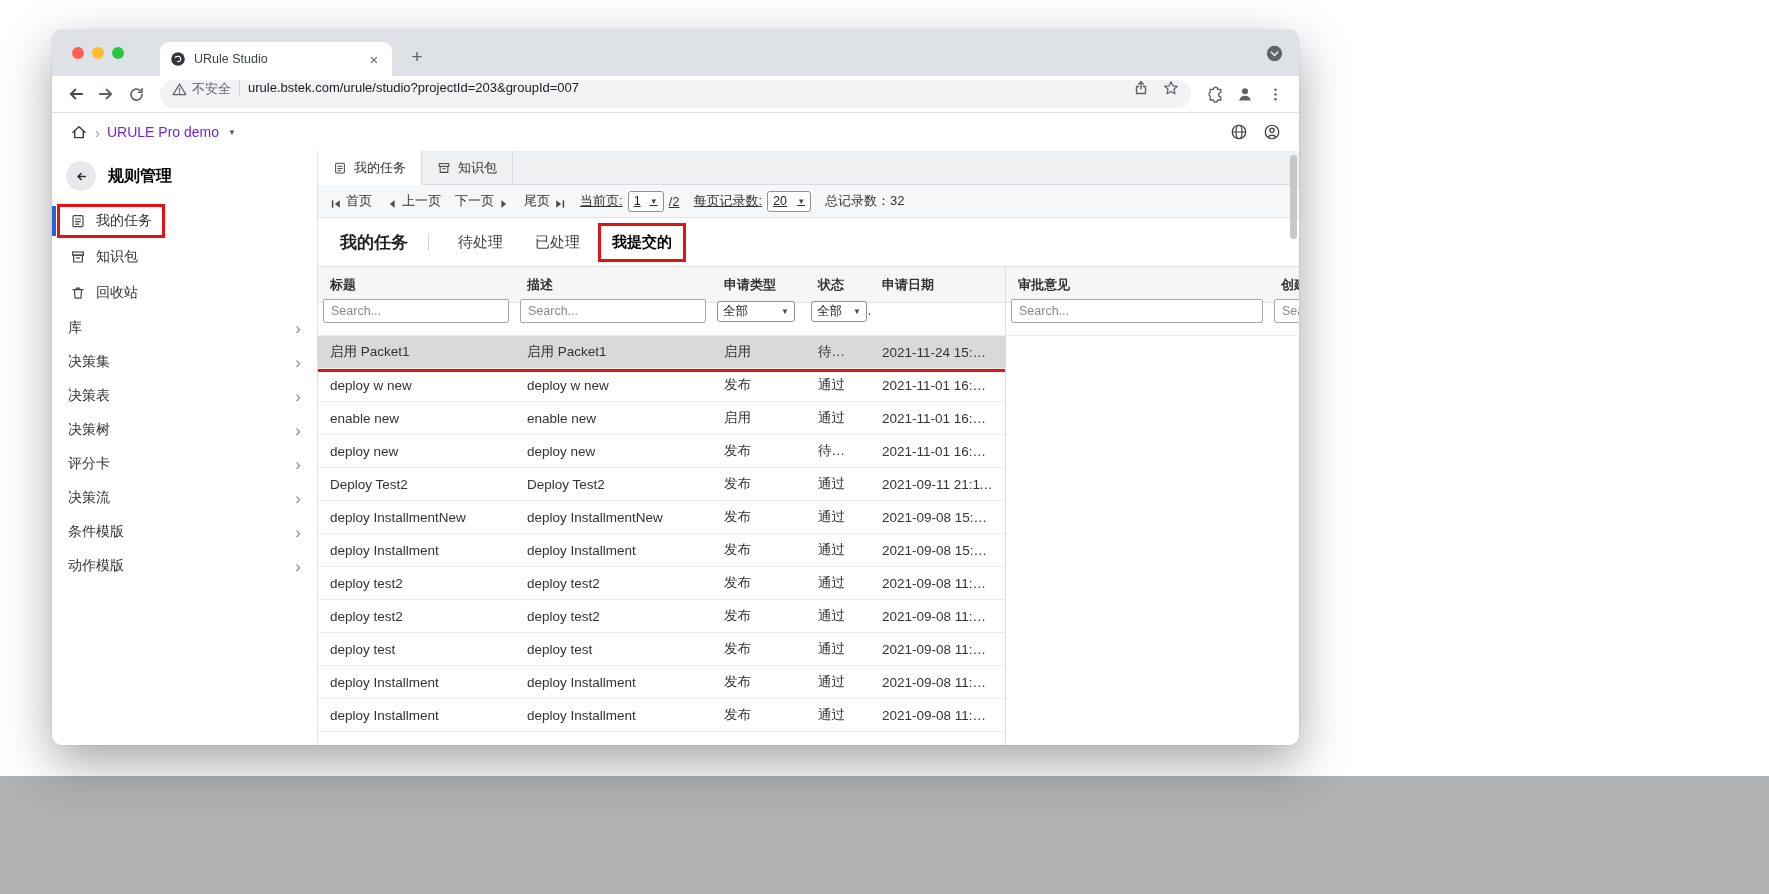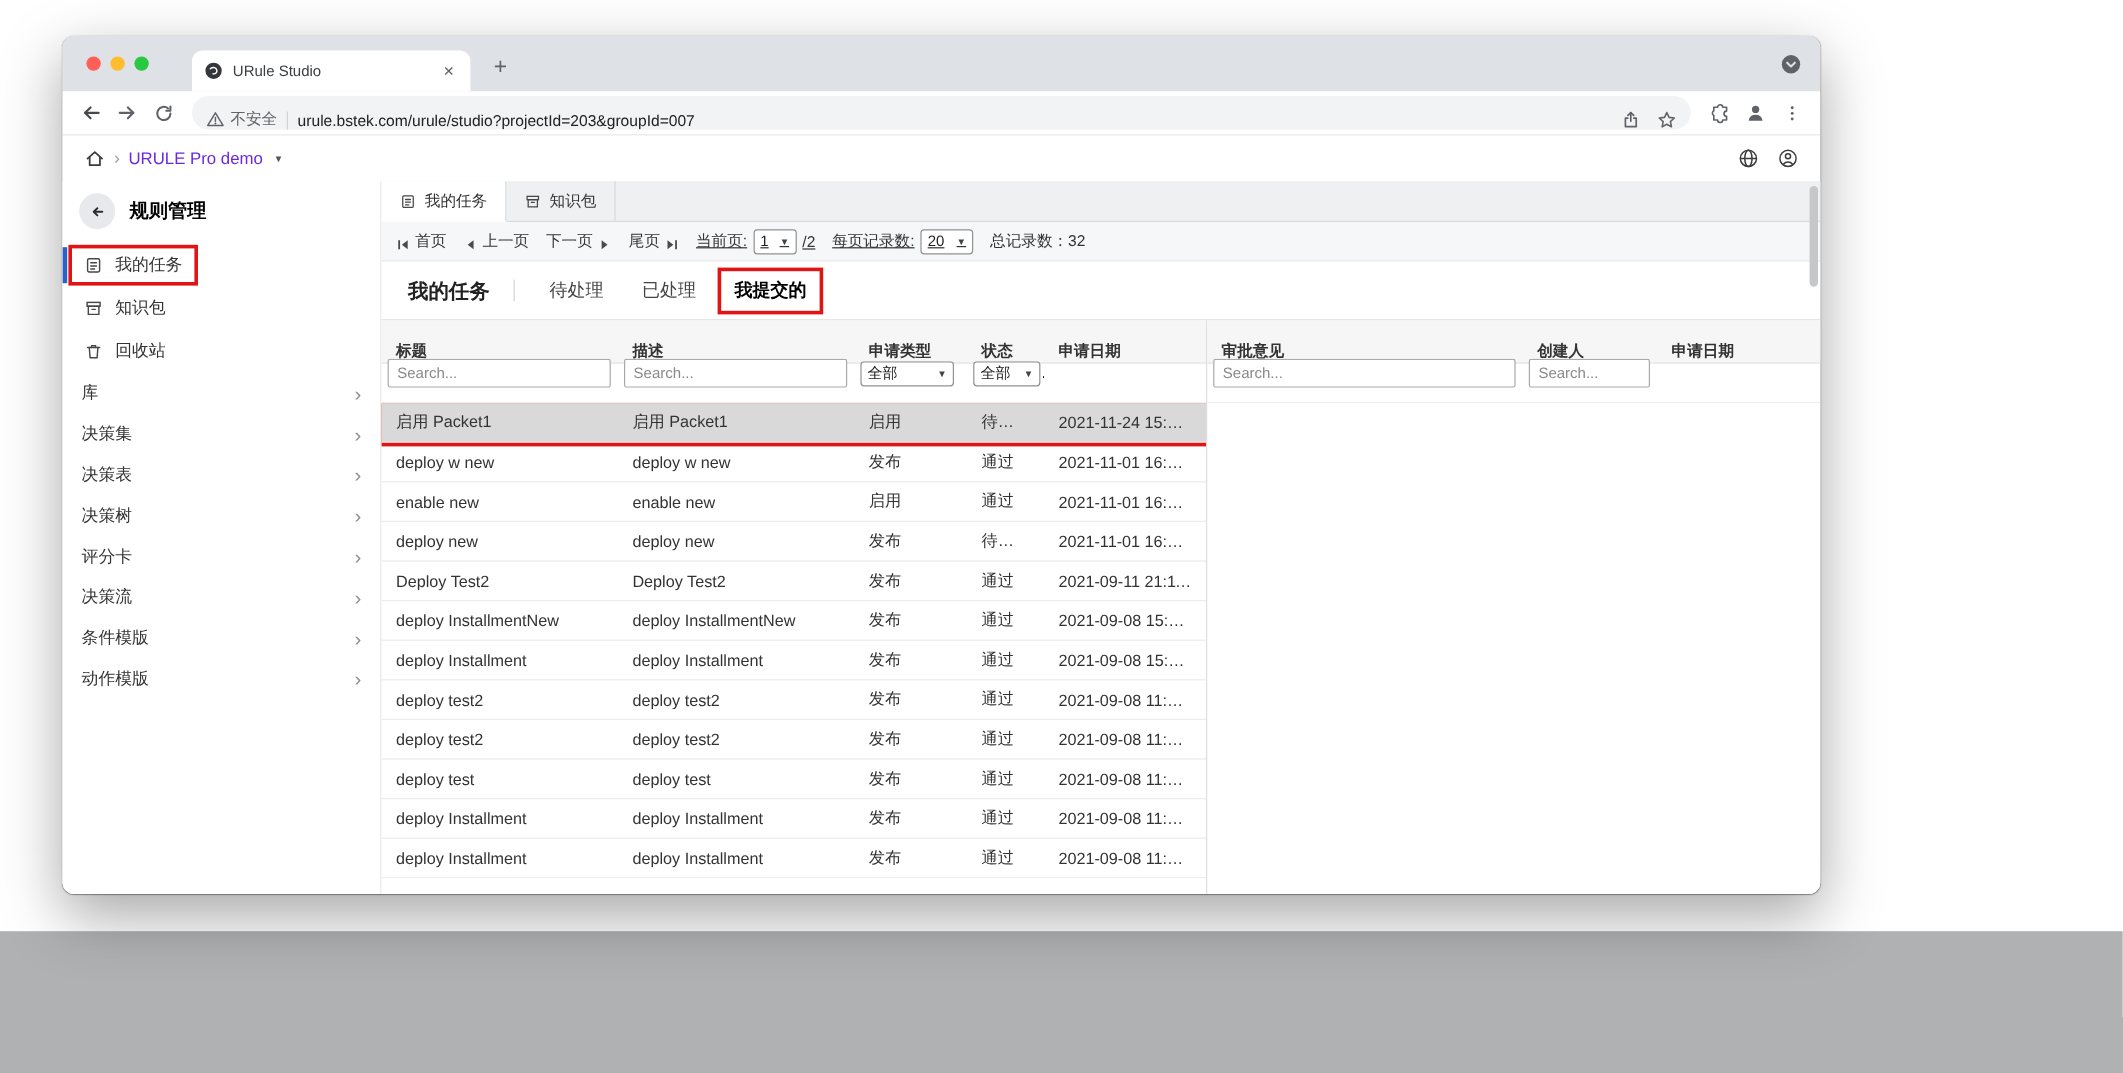--- a/index.html
+++ b/index.html
@@ -1,21 +1,21 @@
 <!DOCTYPE html>
 <html><head>
 <meta charset="utf-8">
 <style>
   * { box-sizing: border-box; margin: 0; padding: 0; }
   html,body { width:1769px; height:894px; overflow:hidden; }
   body { font-family:"Liberation Sans", sans-serif; background:#ffffff; position:relative; }
 
   .dock-strip { position:absolute; left:0; right:0; bottom:0; height:118px; background:#b0b1b3; }
 
-  .window { position:absolute; left:52px; top:30px; width:1465px; height:715px; background:#fff;
+  .window { position:absolute; left:52px; top:30px; width:1247px; height:715px; background:#fff;
             border-radius:10px; overflow:hidden; display:flex; flex-direction:column;
             box-shadow:0 18px 50px rgba(0,0,0,.35), 0 0 1px rgba(0,0,0,.4); }
 
   
   .tabstrip { height:46px; background:#dee1e6; position:relative; flex:none; }
   .traffic { position:absolute; left:20px; top:17px; display:flex; gap:8px; }
   .light { width:12px; height:12px; border-radius:50%; }
   .light.red{background:#ff5f57}.light.yellow{background:#febc2e}.light.green{background:#28c840}
   .tab { position:absolute; left:108px; bottom:0; width:232px; height:34px; background:#fff;
          border-radius:9px 9px 0 0; display:flex; align-items:center; gap:8px; padding:0 10px;
@@ -23,21 +23,21 @@
   .tab-title { flex:1; overflow:hidden; white-space:nowrap; text-overflow:ellipsis; }
   .tab-close { font-size:15px; color:#5f6368; width:16px; text-align:center; cursor:pointer; }
   .newtab { position:absolute; left:352px; bottom:6px; width:26px; height:26px; border-radius:50%;
             display:flex; align-items:center; justify-content:center; font-size:19px; color:#5f6368; }
   .tabsearch { position:absolute; right:16px; top:15px; }
 
   .toolbar { height:37px; background:#fff; border-bottom:1px solid #dfe1e5; display:flex;
              align-items:center; padding:0 10px; gap:2px; flex:none; }
   .navbtn { width:28px; height:28px; display:flex; align-items:center; justify-content:center; border-radius:50%; }
   .omnibox { flex:1; height:28px; margin:0 8px; background:#f1f3f4; border-radius:14px; display:flex;
-             align-items:flex-end; padding:0 12px; gap:8px; font-size:13px; color:#202124; min-width:0; }
+             align-items:flex-start; padding:0 12px; gap:8px; font-size:13px; color:#202124; min-width:0; }
   .sec-label { color:#5f6368; display:flex; align-items:center; gap:5px; }
   .omni-div { width:1px; height:15px; background:#d0d3d7; }
   .url-text { flex:1; overflow:hidden; white-space:nowrap; text-overflow:ellipsis; color:#202124; }
   .omni-icons { display:flex; gap:14px; align-items:center; }
 
   
   .page { flex:1; display:flex; flex-direction:column; background:#fff; position:relative; min-height:0; }
   .scroll-thumb { position:absolute; right:2px; top:42px; width:7px; height:84px; background:#c5c7c9; border-radius:4px; z-index:5; }
 
   .app-header { height:38px; display:flex; align-items:center; padding:0 18px; gap:7px; flex:none; }
@@ -87,21 +87,21 @@
   .subtabs-title { font-size:17px; font-weight:700; color:#222; margin-right:10px; }
   .vdiv { width:1px; height:18px; background:#d4d4d4; margin-right:8px; }
   .subtab { font-size:15px; color:#444; padding:7px 11px; cursor:pointer; }
   .subtab.selected { font-weight:700; color:#000; }
   .subtab.annotated { outline:3px solid #e01414; }
 
   .grids { flex:1; display:flex; border-top:1px solid #e0e0e0; min-height:0; }
   .grid-left { width:687px; flex:none; display:flex; flex-direction:column; }
   .grid-right { flex:1; border-left:1px solid #dddddd; display:flex; flex-direction:column; min-width:0; }
   .grid-head { height:36px; background:#f6f6f7; border-bottom:1px solid #e3e3e3; display:flex;
-               align-items:flex-end; font-size:13px; font-weight:700; color:#333; flex:none; }
+               align-items:center; font-size:13px; font-weight:700; color:#333; flex:none; }
   .filter-row { height:33px; display:flex; align-items:center; border-bottom:1px solid #efefef; flex:none; }
   .cell { padding:0 12px; overflow:hidden; white-space:nowrap; text-overflow:ellipsis; }
   .col-title{width:197px;flex:none}.col-desc{width:197px;flex:none}.col-type{width:94px;flex:none}
   .col-status{width:64px;flex:none}.col-date{flex:1;min-width:0}
   .col-opinion{width:263px;flex:none}.col-creator{width:112px;flex:none}.col-rdate{flex:1;min-width:0}
   .filter-row .cell { padding:0 6px 16px 5px; }
   .filter-row input { width:100%; height:24px; border:1px solid #a9a9a9; border-radius:2px;
                       padding:0 7px; font-size:12.5px; color:#333; outline:none; font-family:inherit; }
   .filter-row input::placeholder { color:#8a8a8a; opacity:1; }
   .sel-type{width:78px}.sel-status{width:56px}

